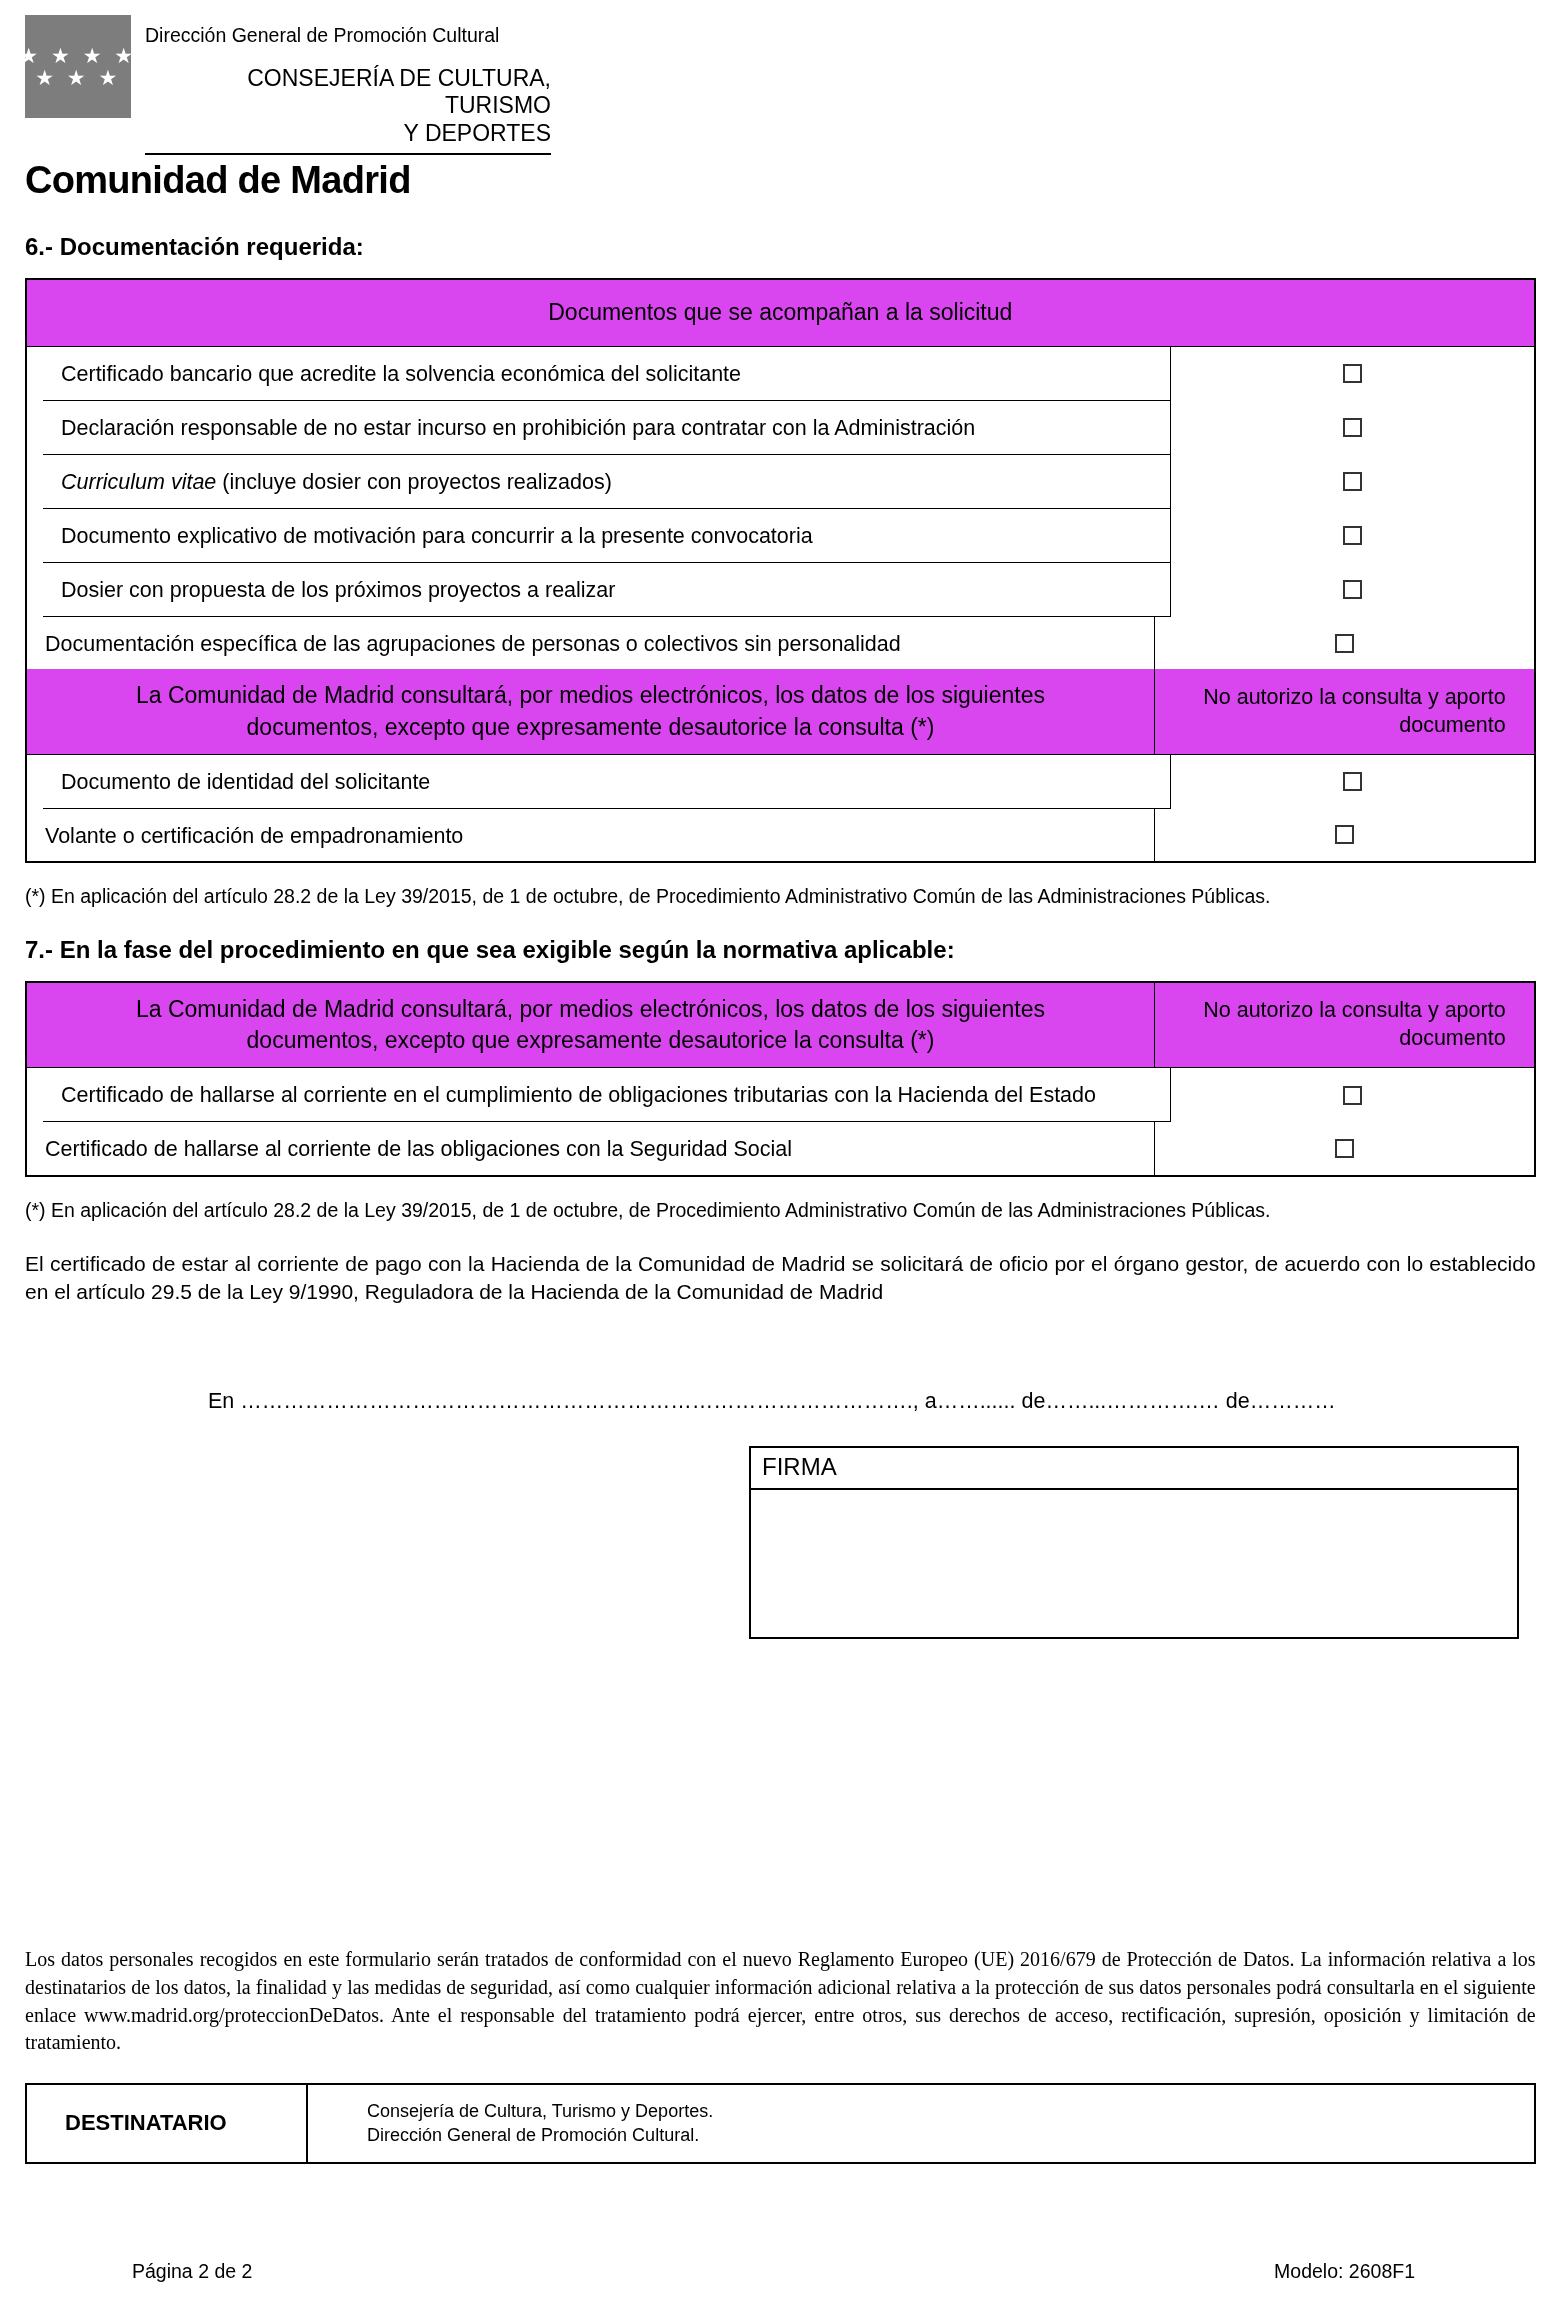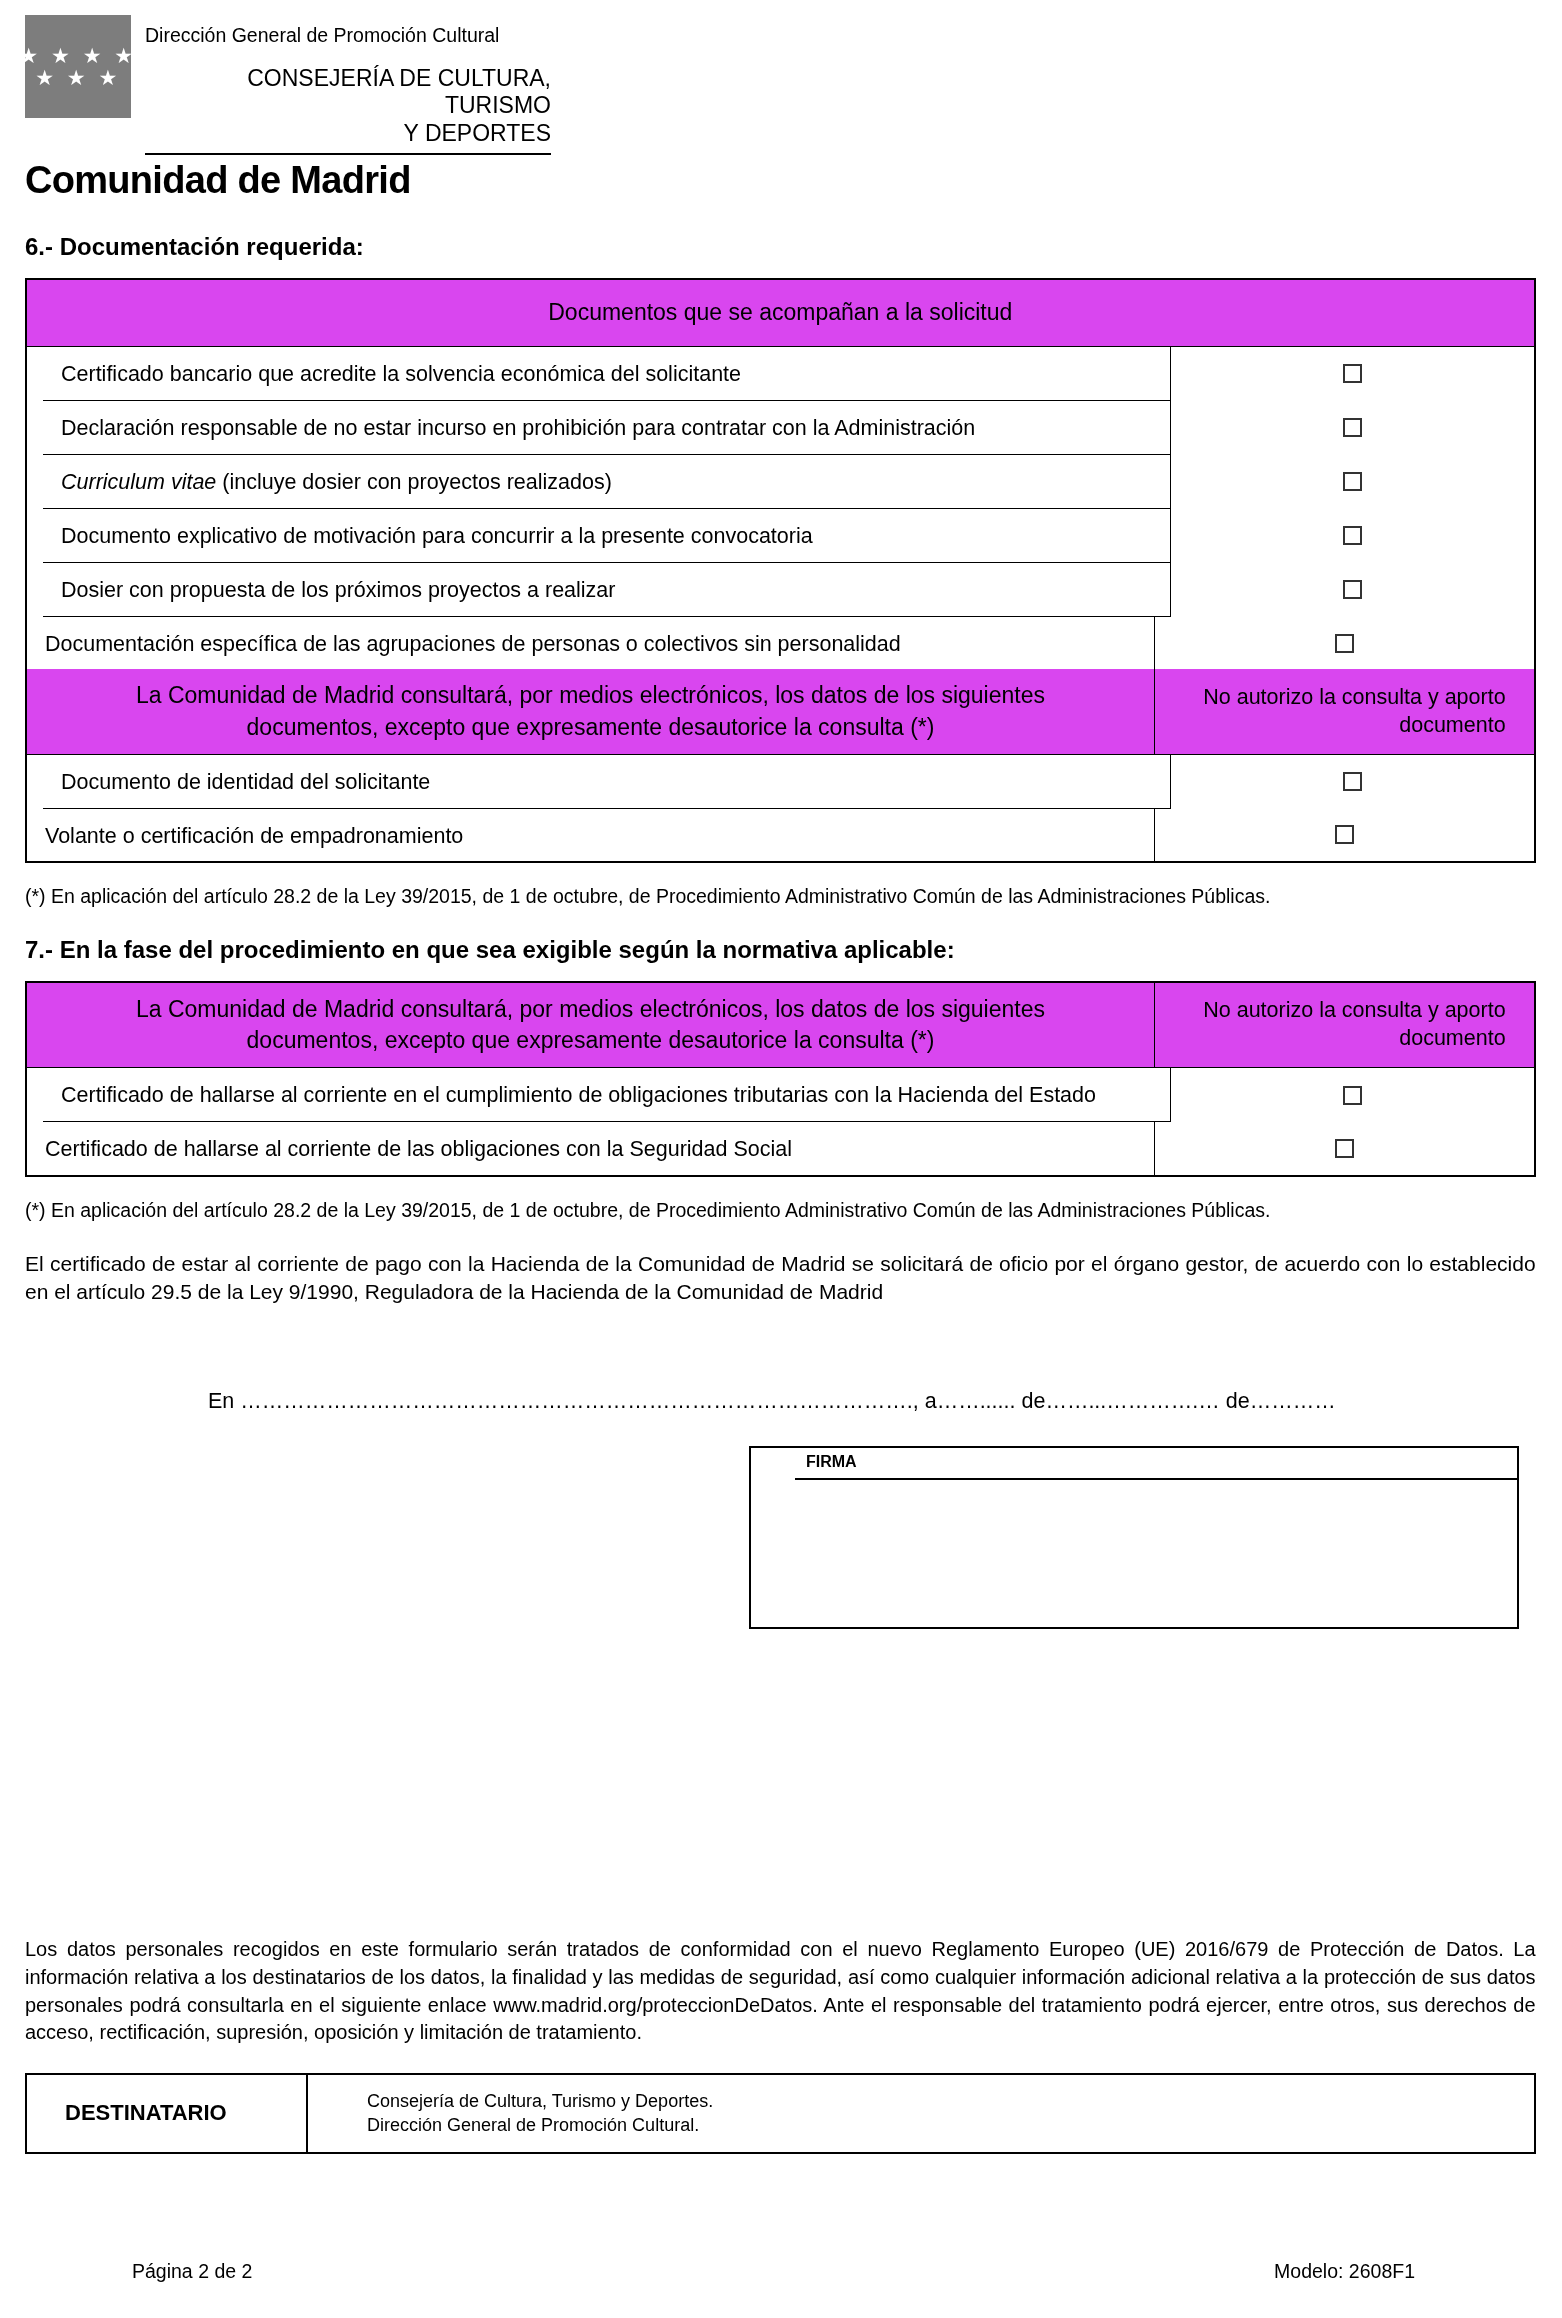--- a/index.html
+++ b/index.html
@@ -62,27 +62,26 @@
 
   .note-par { font-size:21px; line-height:1.35; margin-top:28px; text-align:justify; }
 
   
   .date-line { font-size:21.5px; margin-top:82px; margin-left:183px; white-space:nowrap; }
   .firma-box {
     margin-top:32px; margin-left:724px; width:770px;
     border:2.8px solid #000;
   }
   .firma-header {
-    font-size:16px; font-weight:bold; padding:5.6px 11px 7px 11px;
+    font-size:24px; font-weight:normal; padding:5.6px 11px 7px 11px;
     border-bottom:2.8px solid #000;
-    margin-left:44px;
   }
   .firma-space { height:147px; }
 
-  .privacy { font-size:20px; line-height:1.38; margin-top:307px; text-align:justify; }
+  .privacy { font-size:20px; line-height:1.38; margin-top:307px; text-align:justify;font-family:Liberation Serif, serif; }
 
   .dest-box { border:2.8px solid #000; margin-top:26.4px; display:flex; }
   .dest-label {
     width:281px; border-right:2.1px solid #000;
     display:flex; align-items:center; padding-left:38px;
     font-size:22px; font-weight:bold;
   }
   .dest-value { flex:1; padding:14px 23px; font-size:18px; line-height:1.35;margin-left:36px; }
 
   .footer {

